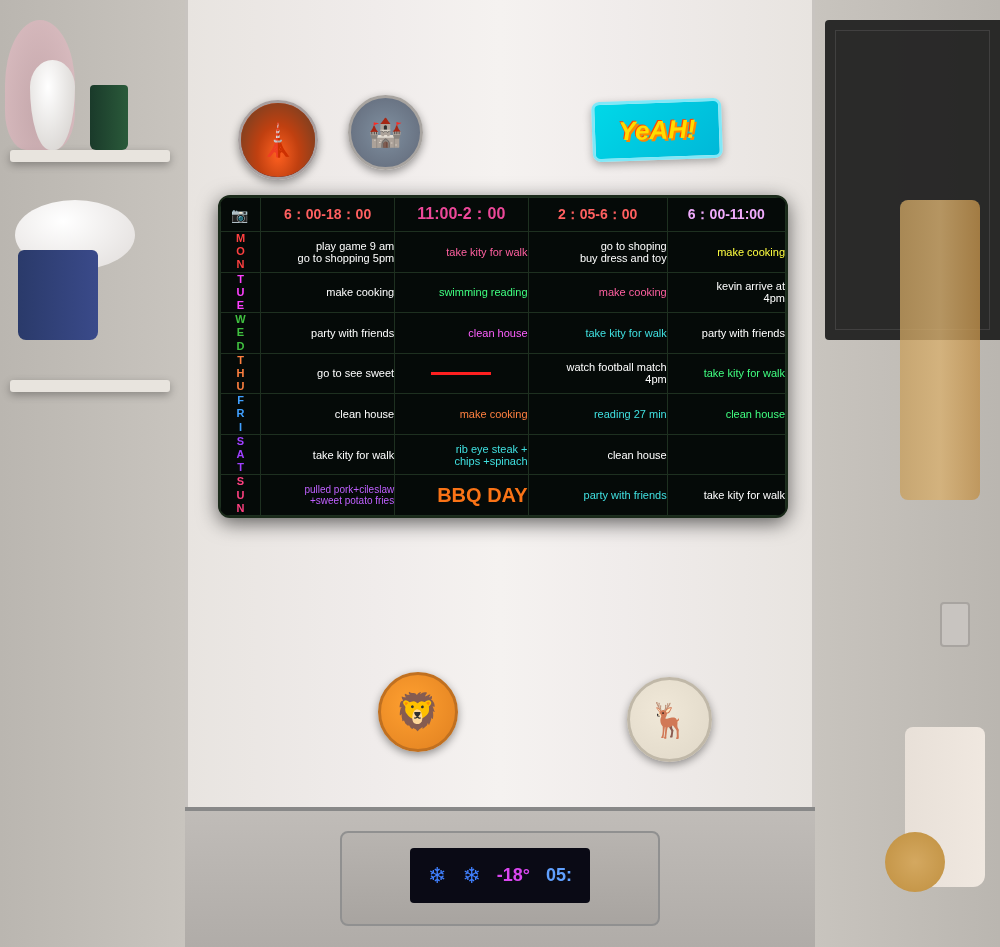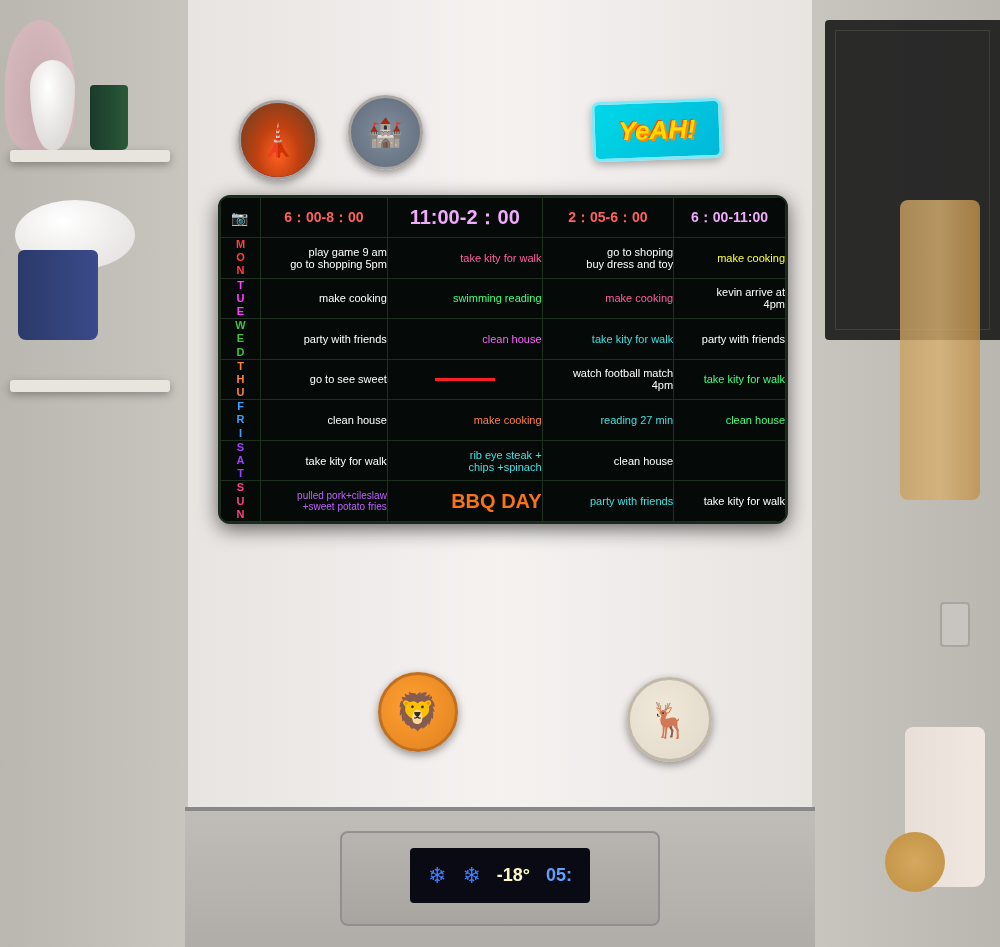--- a/index.html
+++ b/index.html
@@ -257,21 +257,21 @@
       background: #050a08;
       padding: 6px 4px;
       text-align: center;
       font-size: 13px;
       font-weight: bold;
     }
     .header-icon-cell {
       width: 40px;
     }
     .time-col-1 { color: #ff6060; font-size: 14px; }
-    .time-col-2 { color: #f0abfc; font-size: 20px; }
+    .time-col-2 { color: #ec4899; font-size: 16px; }
     .time-col-3 { color: #ff6060; font-size: 14px; }
     .time-col-4 { color: #f0abfc; font-size: 14px; }
 
     
     .day-cell {
       width: 38px;
       text-align: center;
       padding: 2px;
       font-weight: bold;
       font-size: 11px;
@@ -406,21 +406,21 @@
   </div>
 
   <div class="schedule-board">
     <table class="schedule-table">
       <thead>
         <tr class="header-row">
           <th class="header-icon-cell">
             <span style="color:#888;font-size:14px;">📷</span>
           </th>
           <th>
-            <span class="time-col-1">6：00-8：00</span>
+            <span class="time-col-1">6：00-18：00</span>
           </th>
           <th>
             <span class="time-col-2">11:00-2：00</span>
           </th>
           <th>
             <span class="time-col-3">2：05-6：00</span>
           </th>
           <th>
             <span class="time-col-4">6：00-11:00</span>
           </th>
@@ -491,17 +491,17 @@
     </table>
   </div>
 
 </div>
 
 <div class="fridge-bottom">
   <div class="fridge-bottom-panel">
     <div class="fridge-display-screen">
       <span style="color:#4080ff;font-size:22px;">❄</span>
       <span style="color:#4080ff;font-size:22px;">❄</span>
-      <span style="color:#fef9c3;font-size:18px;font-weight:bold;">-18°</span>
+      <span style="color:#d946ef;font-size:18px;font-weight:bold;">-18°</span>
       <span style="color:#60a0ff;font-size:18px;font-weight:bold;">05:</span>
     </div>
   </div>
 </div>
 
 </body></html>

